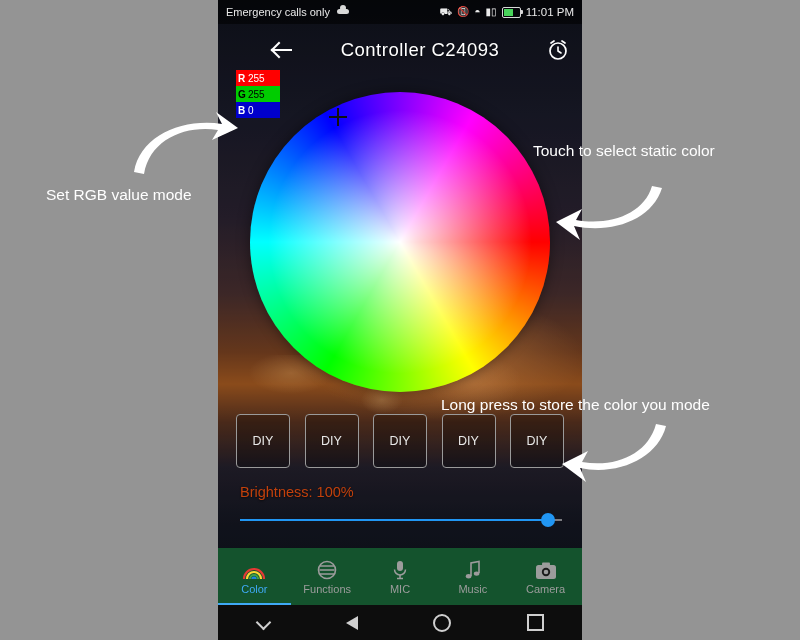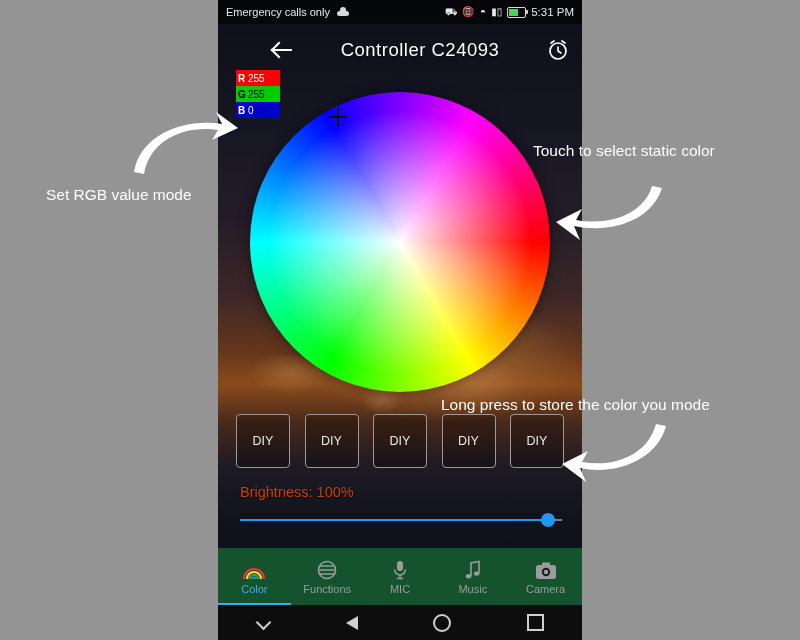--- a/index.html
+++ b/index.html
@@ -71,21 +71,20 @@
     background: rgba(0,0,0,0.55);
     color: #e9e9e9;
     font-size: 11px;
     display: flex;
     align-items: center;
     padding: 0 8px;
     box-sizing: border-box;
   }
   .statusbar .left {
     display: flex;
-    align-items: center;
     gap: 7px;
     flex: 1;
   }
   .statusbar .right {
     display: flex;
     align-items: center;
     gap: 5px;
     font-size: 11px;
   }
   .cloud-icon {
@@ -396,21 +395,21 @@
         <span class="cloud-icon"></span>
       </div>
       <div class="right">
         <span class="sicon">⛟</span>
         <span class="sicon">📵</span>
         <span class="sicon">◓</span>
         <span class="sicon">▮▯</span>
         <span class="batt">
             <i></i>
           </span>
-        <span class="clock">5:31 PM</span>
+        <span class="clock">11:01 PM</span>
       </div>
     </div>
 
     <div class="appbar">
       <div class="iconbtn">
         <span class="back-arrow"></span>
       </div>
       <div class="title">Controller  C24093</div>
       <div class="iconbtn">
         <svg class="alarm-icon" viewBox="0 0 24 24">

